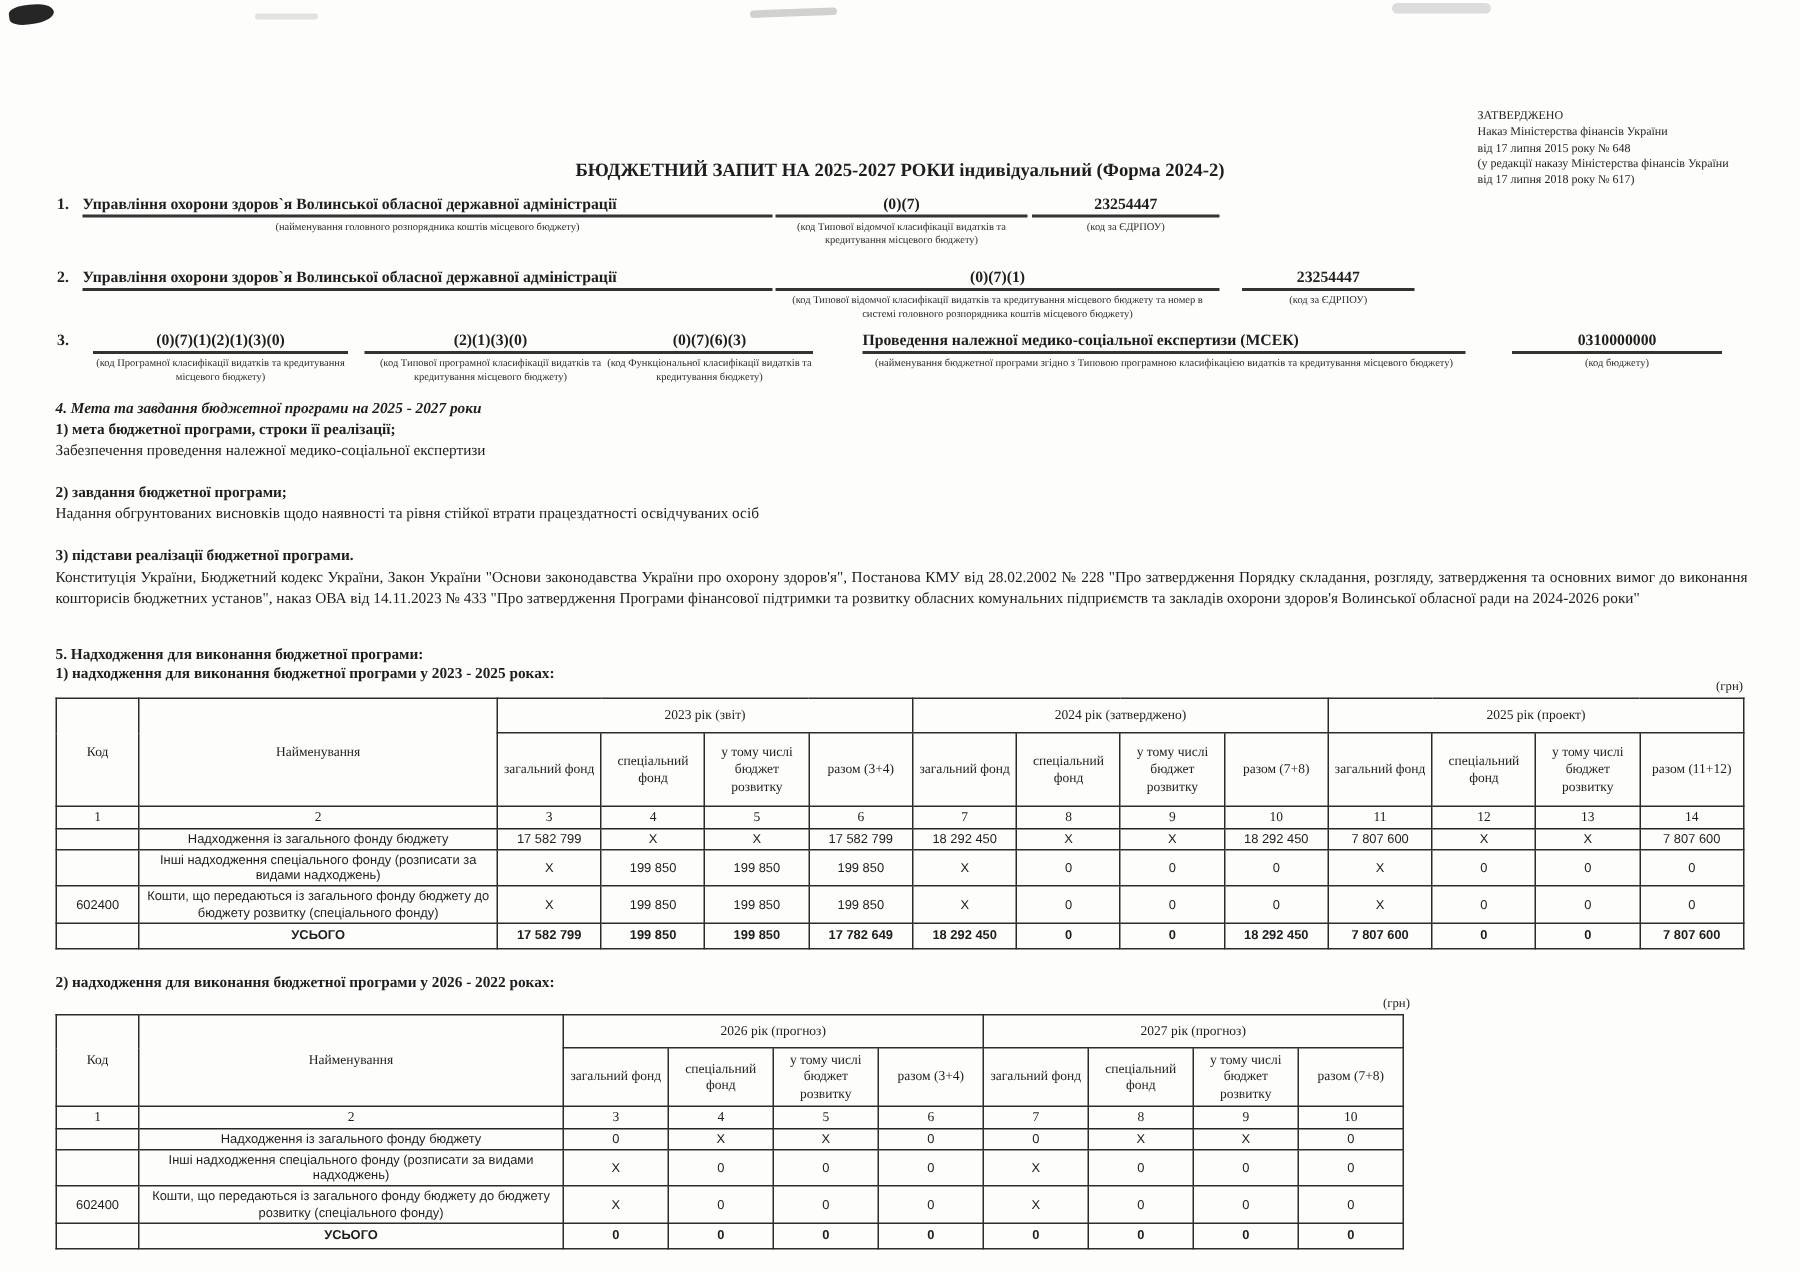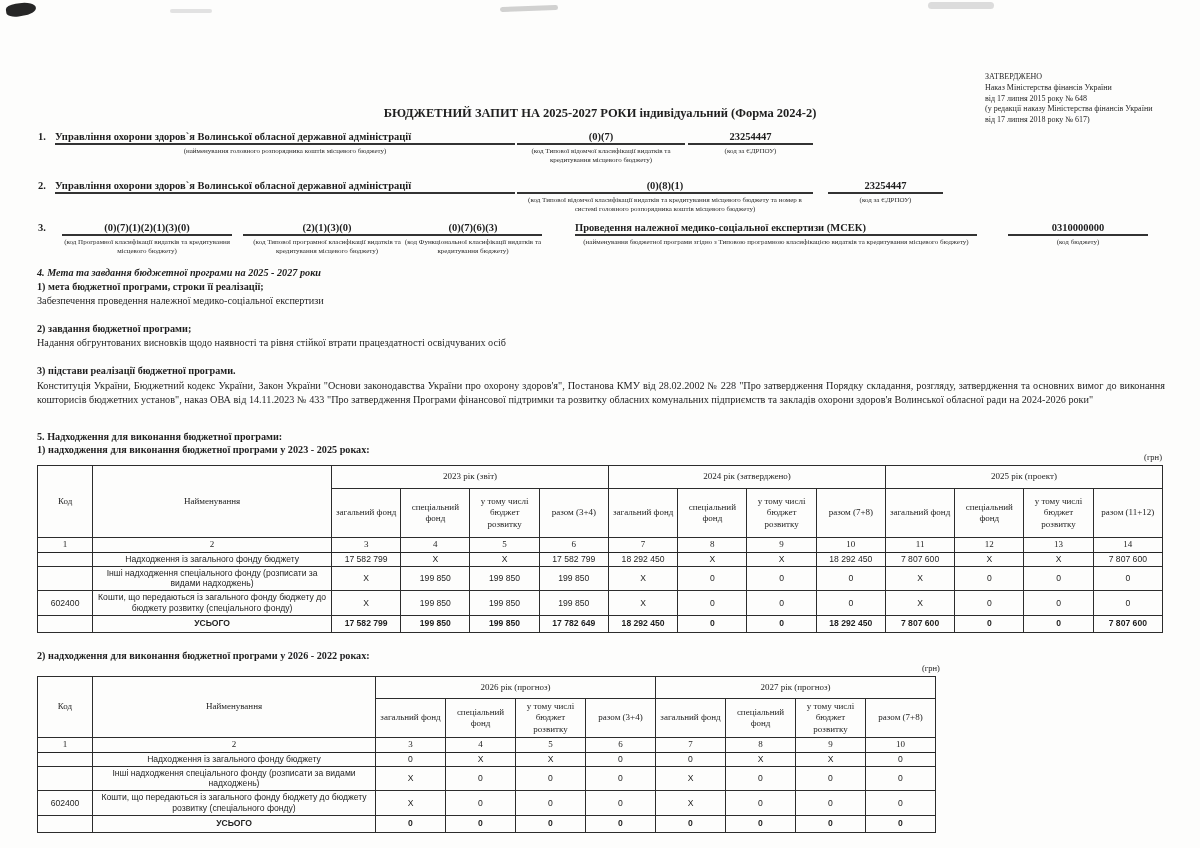--- a/index.html
+++ b/index.html
@@ -66,21 +66,21 @@
 <div class="blk" style="left:688px;top:131px;width:125px;">
   <span class="val c">23254447</span>
   <span class="cap">(код за ЄДРПОУ)</span>
 </div>
 
 <div class="num" style="left:38px;top:180px;">2.</div>
 <div class="blk" style="left:55px;top:180px;width:460px;">
   <span class="val">Управління охорони здоров`я Волинської обласної державної адміністрації</span>
 </div>
 <div class="blk" style="left:517px;top:180px;width:296px;">
-  <span class="val c">(0)(8)(1)</span>
+  <span class="val c">(0)(7)(1)</span>
   <span class="cap">(код Типової відомчої класифікації видатків та кредитування місцевого бюджету та номер в системі головного розпорядника коштів місцевого бюджету)</span>
 </div>
 <div class="blk" style="left:828px;top:180px;width:115px;">
   <span class="val c">23254447</span>
   <span class="cap">(код за ЄДРПОУ)</span>
 </div>
 
 <div class="num" style="left:38px;top:222px;">3.</div>
 <div class="blk" style="left:62px;top:222px;width:170px;">
   <span class="val c">(0)(7)(1)(2)(1)(3)(0)</span>

